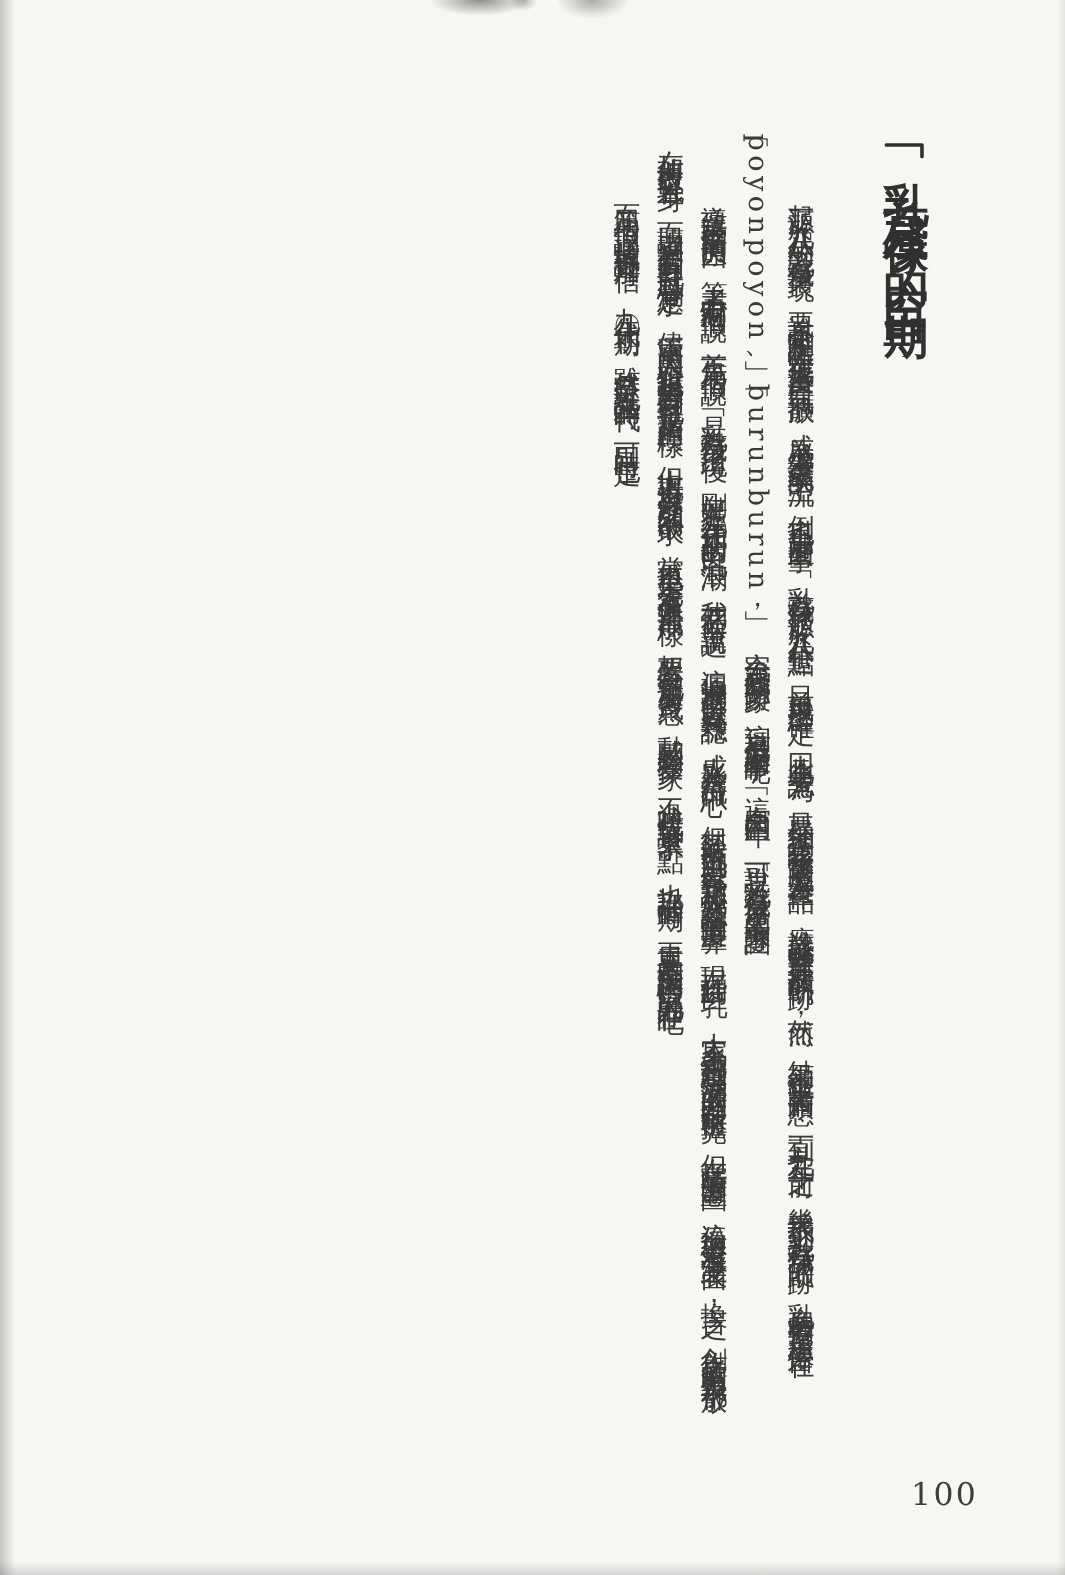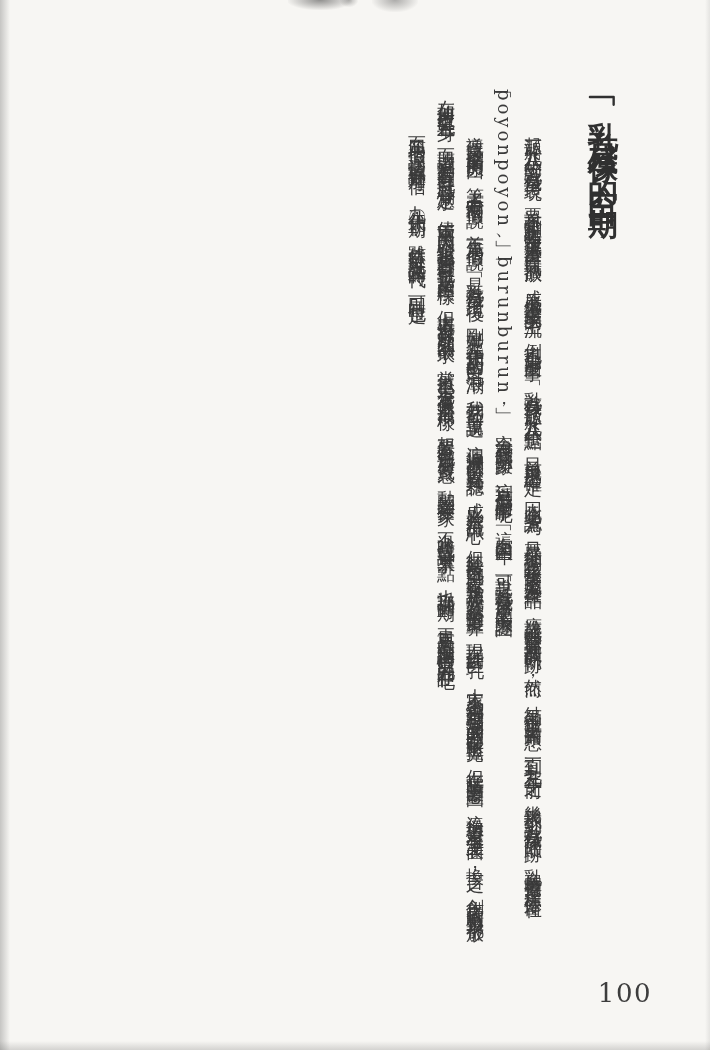--- a/index.html
+++ b/index.html
@@ -72,21 +72,21 @@
     font-size: 18px;
     line-height: 29px;
     letter-spacing: 3px;
     text-indent: 2em;
     text-align: start;
   }
   .page-number {
     position: absolute;
     right: 58px;
     bottom: 42px;
-    font-size: 26px;
+    font-size: 21px;
     letter-spacing: 1.5px;
     color: #3d3d3d;
   }
 </style>
 </head>
 <body>
 
 <div class="page">
 
   <div class="edge-left"></div>

